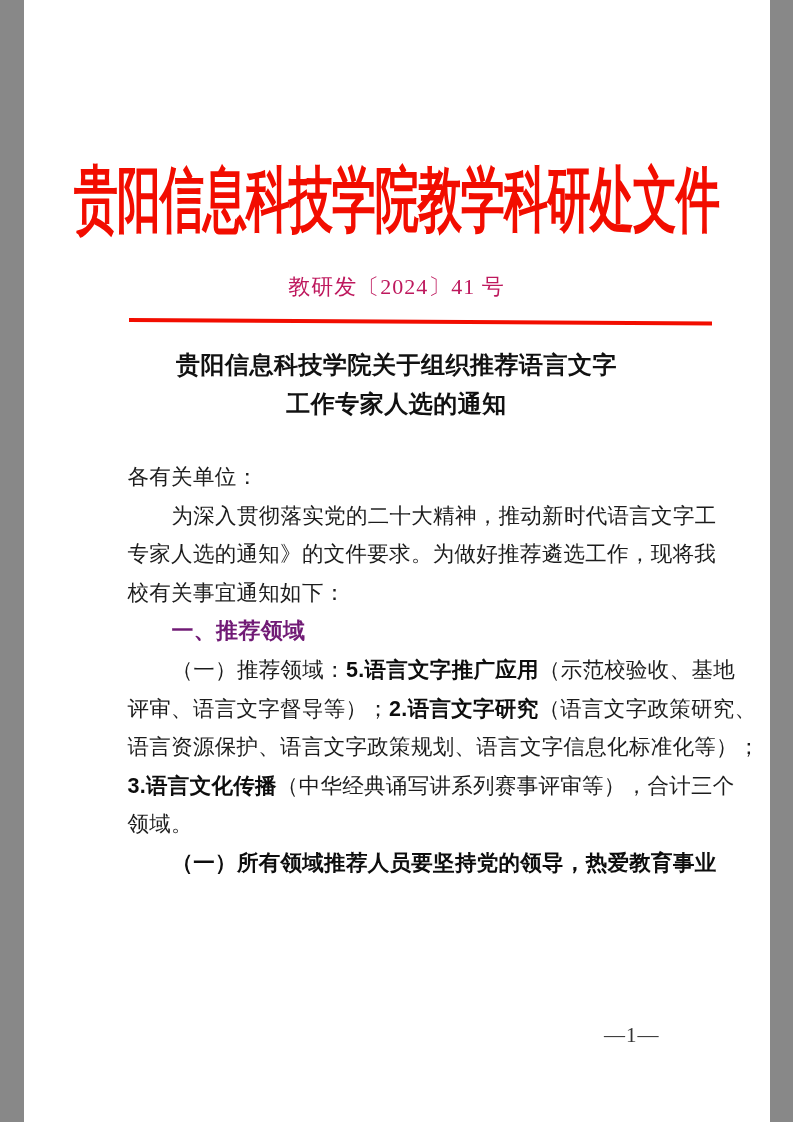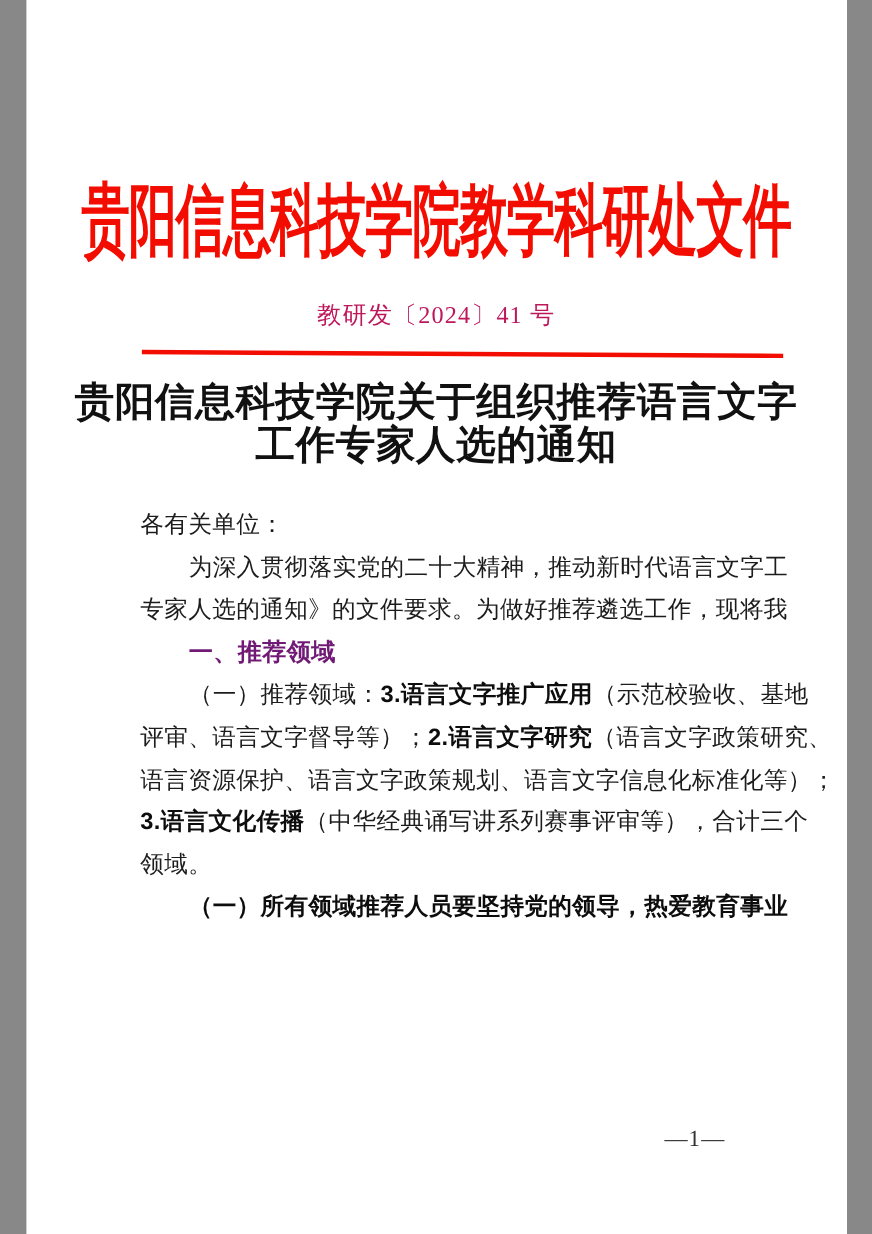--- a/index.html
+++ b/index.html
@@ -54,21 +54,21 @@
     transform-origin: left center;
   }
 
   .doc-title {
     position: absolute;
     top: 346px;
     left: 0;
     right: 0;
     text-align: center;
     font-weight: bold;
-    font-size: 36px;
+    font-size: 24px;
     line-height: 39px;
     color: #111;
     letter-spacing: 0.5px;
   }
 
   .body-block {
     position: absolute;
     top: 458px;
     left: 104px;
     width: 600px;
@@ -125,27 +125,30 @@
     <div class="line">
       <span>各有关单位：</span>
     </div>
 
     <div class="line indent">
       <span>为深入贯彻落实党的二十大精神，推动新时代语言文字工</span>
     </div>
     <div class="line">
       <span>专家人选的通知》的文件要求。为做好推荐遴选工作，现将我</span>
     </div>
+    <div class="line">
+      <span>校有关事宜通知如下：</span>
+    </div>
 
     <div class="line indent heading">
       <span>一、推荐领域</span>
     </div>
 
     <div class="line indent">
-      <span>（一）推荐领域：</span><span class="seg-bold">3.语言文字推广应用</span><span>（示范校验收、基地</span>
+      <span>（一）推荐领域：</span><span class="seg-bold">5.语言文字推广应用</span><span>（示范校验收、基地</span>
     </div>
     <div class="line">
       <span>评审、语言文字督导等）；</span><span class="seg-bold">2.语言文字研究</span><span>（语言文字政策研究、</span>
     </div>
     <div class="line">
       <span>语言资源保护、语言文字政策规划、语言文字信息化标准化等）；</span>
     </div>
     <div class="line">
       <span class="seg-bold">3.语言文化传播</span><span>（中华经典诵写讲系列赛事评审等），合计三个</span>
     </div>

